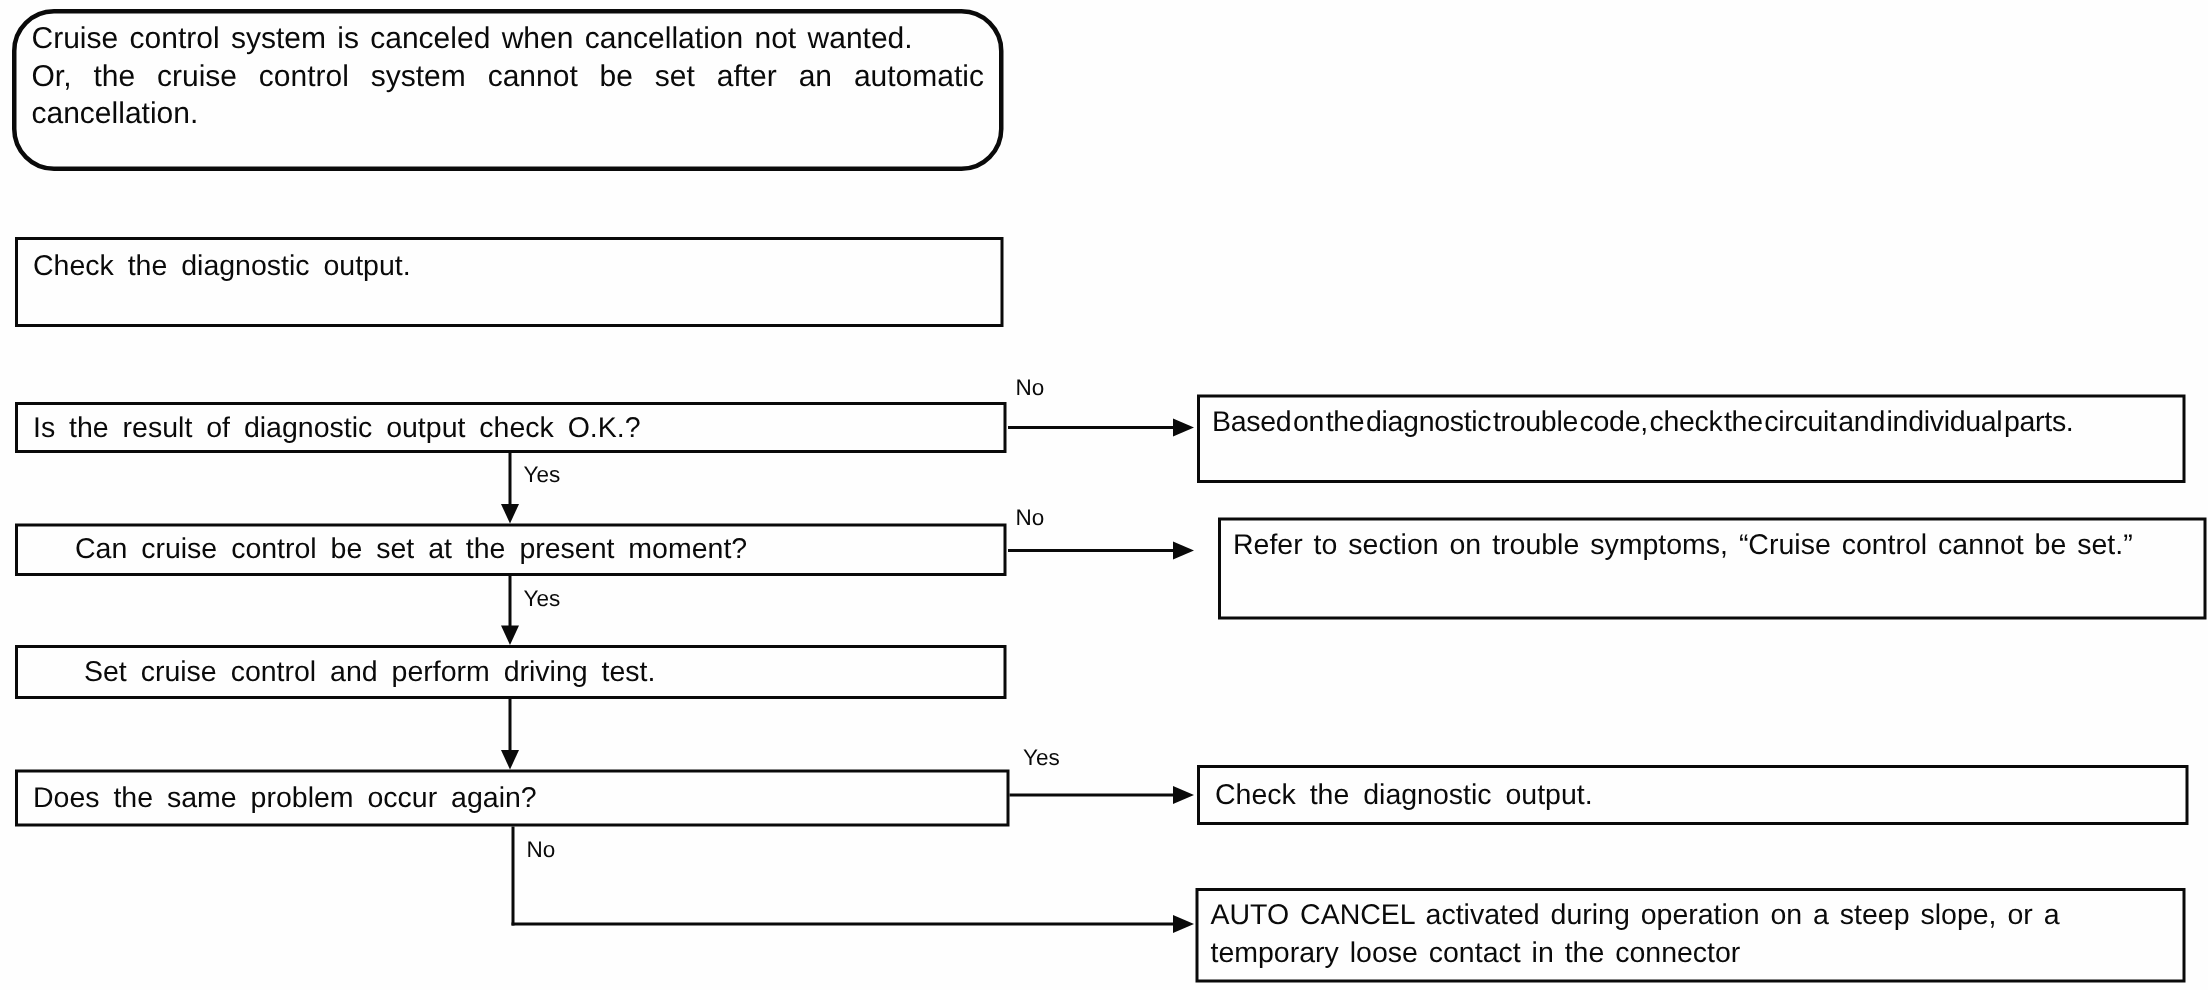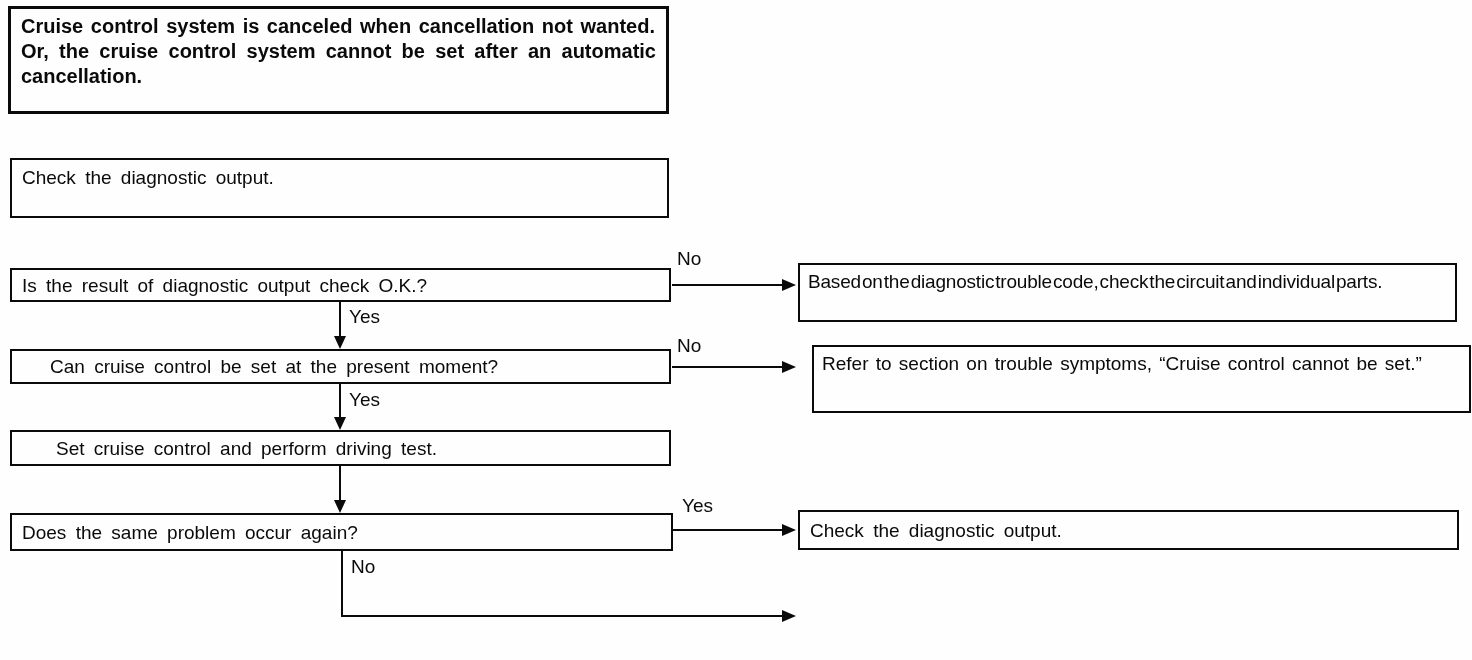--- a/index.html
+++ b/index.html
@@ -1,34 +1,34 @@
 <!DOCTYPE html>
 <html><head>
 <meta charset="utf-8">
 <style>
   html,body{margin:0;padding:0;background:#ffffff;}
   #page{position:relative;width:1472px;height:660px;background:#fefefe;
         font-family:"Liberation Sans", sans-serif;color:#0a0a0a;overflow:hidden;}
   .box{position:absolute;border:2px solid #0a0a0a;background:#fefefe;box-sizing:border-box;
        font-size:19px;line-height:25px;}
   .box .txt{padding:5px 10px;}
-  .problem{border-width:3px;font-weight:bold;font-size:20px;}
+  .problem{border-width:3px;font-weight:normal;font-size:20px;border-radius:28px;}
   .problem .txt p{margin:0;text-align:justify;word-spacing:2px;}
   .leftstep{display:flex;align-items:center;}
   .leftstep .txt{padding:0 10px;word-spacing:4px;}
   .topalign .txt{word-spacing:4px;}
   .tight .txt{word-spacing:-4px;letter-spacing:-0.2px;padding:4px 8px;}
   .mid .txt{padding:4px 8px;word-spacing:2px;}
   .hline{position:absolute;height:2px;background:#0a0a0a;}
   .vline{position:absolute;width:2px;background:#0a0a0a;}
   .arrow-right{position:absolute;width:0;height:0;border-top:6px solid transparent;
        border-bottom:6px solid transparent;border-left:14px solid #0a0a0a;}
   .arrow-down{position:absolute;width:0;height:0;border-left:6px solid transparent;
        border-right:6px solid transparent;border-top:13px solid #0a0a0a;}
-  .lbl{position:absolute;font-size:19px;line-height:20px;}
+  .lbl{position:absolute;font-size:15px;line-height:20px;}
 </style>
 </head>
 <body>
 
 <div id="page">
 
   <div class="box problem" style="left:8px;top:6px;width:661px;height:108px;">
     <div class="txt">
       <p>Cruise control system is canceled when cancellation not wanted.</p>
       <p>Or, the cruise control system cannot be set after an automatic cancellation.</p>
@@ -60,20 +60,23 @@
   </div>
 
   <div class="box mid" style="left:812px;top:345px;width:659px;height:68px;">
     <div class="txt">Refer to section on trouble symptoms, “Cruise control cannot be set.”</div>
   </div>
 
   <div class="box leftstep" style="left:798px;top:510px;width:661px;height:40px;">
     <div class="txt">Check the diagnostic output.</div>
   </div>
 
+  <div class="box mid" style="left:797px;top:592px;width:660px;height:63px;">
+    <div class="txt">AUTO CANCEL activated during operation on a steep slope, or a temporary loose contact in the connector</div>
+  </div>
 
   <div class="vline" style="left:339px;top:302px;height:36px;"></div>
   <div class="arrow-down" style="left:334px;top:336px;"></div>
   <div class="lbl" style="left:349px;top:307px;">Yes</div>
 
   <div class="vline" style="left:339px;top:384px;height:34px;"></div>
   <div class="arrow-down" style="left:334px;top:417px;"></div>
   <div class="lbl" style="left:349px;top:390px;">Yes</div>
 
   <div class="vline" style="left:339px;top:466px;height:35px;"></div>

